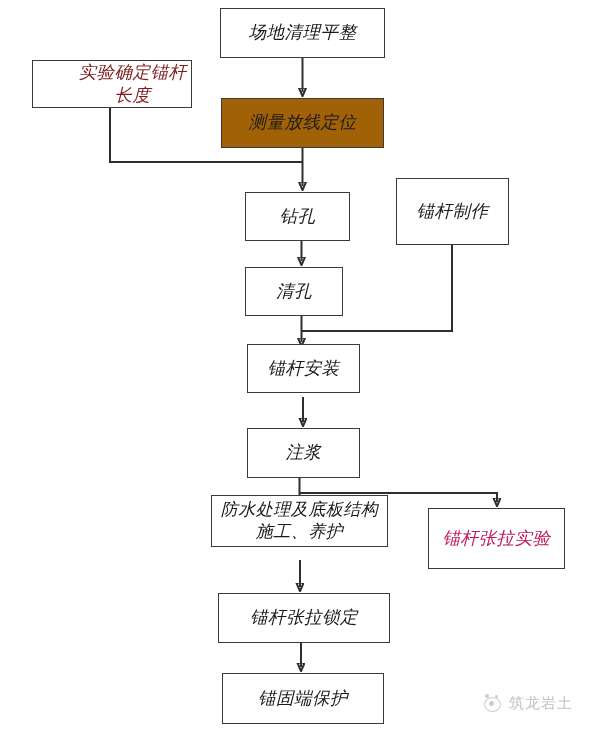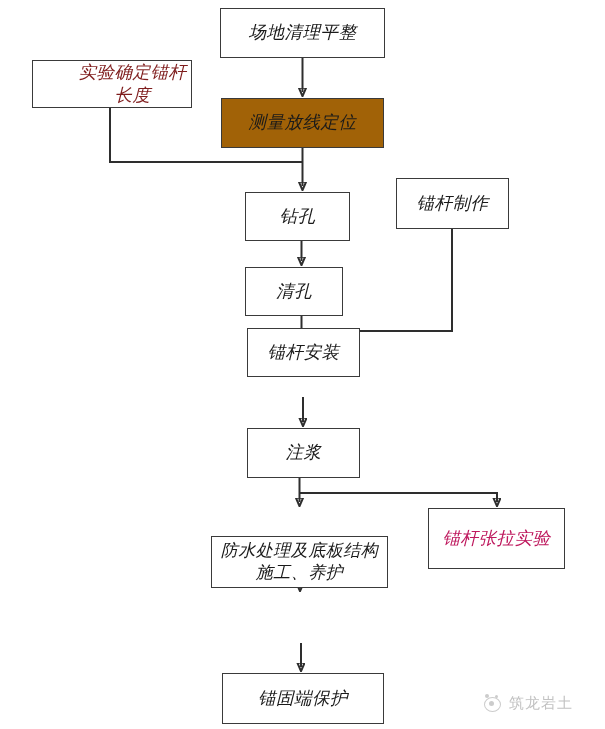--- a/index.html
+++ b/index.html
@@ -131,41 +131,44 @@
 
   <div class="node" style="left: 220px; top: 8px; width: 165px; height: 50px; border-color: rgb(58, 58, 58); background: rgb(255, 255, 255); color: rgb(26, 26, 26);">
     <span class="node-label">场地清理平整</span>
   </div>
   <div class="node" style="left: 32px; top: 60px; width: 160px; height: 48px; border-color: rgb(58, 58, 58); background: rgb(255, 255, 255); color: #7f1d1d; padding-left: 41px;">
     <span class="node-label">实验确定锚杆长度</span>
   </div>
   <div class="node" style="left: 221px; top: 98px; width: 163px; height: 50px; border-color: rgb(58, 58, 58); background: #a16207; color: rgb(26, 26, 26);">
     <span class="node-label">测量放线定位</span>
   </div>
-  <div class="node" style="left: 396px; top: 178px; width: 113px; height: 51px; border-color: rgb(58, 58, 58); background: rgb(255, 255, 255); color: rgb(26, 26, 26);">
+  <div class="node" style="left: 396px; top: 178px; width: 113px; height: 67px; border-color: rgb(58, 58, 58); background: rgb(255, 255, 255); color: rgb(26, 26, 26);">
     <span class="node-label">锚杆制作</span>
   </div>
   <div class="node" style="left: 245px; top: 192px; width: 105px; height: 49px; border-color: rgb(58, 58, 58); background: rgb(255, 255, 255); color: rgb(26, 26, 26);">
     <span class="node-label">钻孔</span>
   </div>
   <div class="node" style="left: 245px; top: 267px; width: 98px; height: 49px; border-color: rgb(58, 58, 58); background: rgb(255, 255, 255); color: rgb(26, 26, 26);">
     <span class="node-label">清孔</span>
   </div>
-  <div class="node" style="left: 247px; top: 328px; width: 113px; height: 49px; border-color: rgb(58, 58, 58); background: rgb(255, 255, 255); color: rgb(26, 26, 26);">
+  <div class="node" style="left: 247px; top: 344px; width: 113px; height: 49px; border-color: rgb(58, 58, 58); background: rgb(255, 255, 255); color: rgb(26, 26, 26);">
     <span class="node-label">锚杆安装</span>
   </div>
   <div class="node" style="left: 247px; top: 428px; width: 113px; height: 50px; border-color: rgb(58, 58, 58); background: rgb(255, 255, 255); color: rgb(26, 26, 26); justify-content: center;">
     <span class="node-label">注浆</span>
   </div>
-  <div class="node two-line" style="left: 211px; top: 536px; width: 177px; height: 52px; border-color: rgb(58, 58, 58); background: rgb(255, 255, 255); color: rgb(26, 26, 26);">
+  <div class="node two-line" style="left: 211px; top: 495px; width: 177px; height: 52px; border-color: rgb(58, 58, 58); background: rgb(255, 255, 255); color: rgb(26, 26, 26);">
     <span class="node-label">防水处理及底板结构
 施工、养护</span>
   </div>
   <div class="node" style="left: 428px; top: 508px; width: 137px; height: 61px; border-color: rgb(58, 58, 58); background: rgb(255, 255, 255); color: #be185d;">
     <span class="node-label">锚杆张拉实验</span>
+  </div>
+  <div class="node" style="left: 218px; top: 593px; width: 172px; height: 50px; border-color: rgb(58, 58, 58); background: rgb(255, 255, 255); color: rgb(26, 26, 26);">
+    <span class="node-label">锚杆张拉锁定</span>
   </div>
   <div class="node" style="left: 222px; top: 673px; width: 162px; height: 51px; border-color: rgb(58, 58, 58); background: rgb(255, 255, 255); color: rgb(26, 26, 26);">
     <span class="node-label">锚固端保护</span>
   </div>
 
   <div class="watermark" style="left: 483px; top: 694px; text-align: right;">
     <span class="watermark-mark">
       <span class="ring"></span>
       <span class="dot d1"></span>
       <span class="dot d2"></span>

